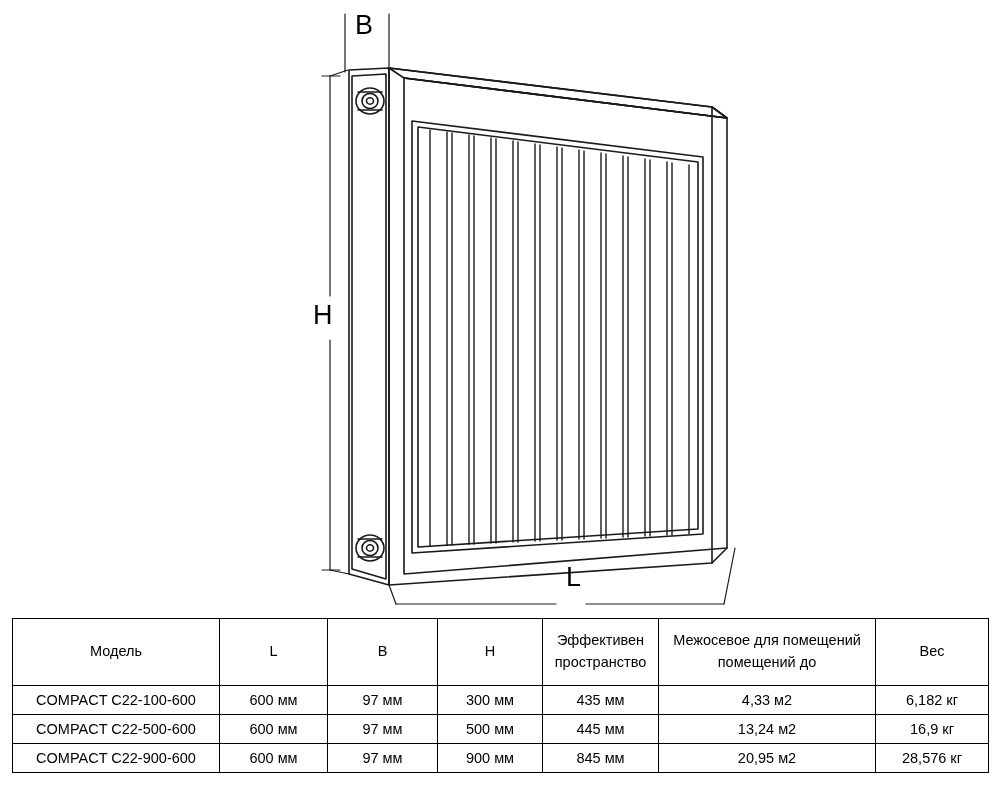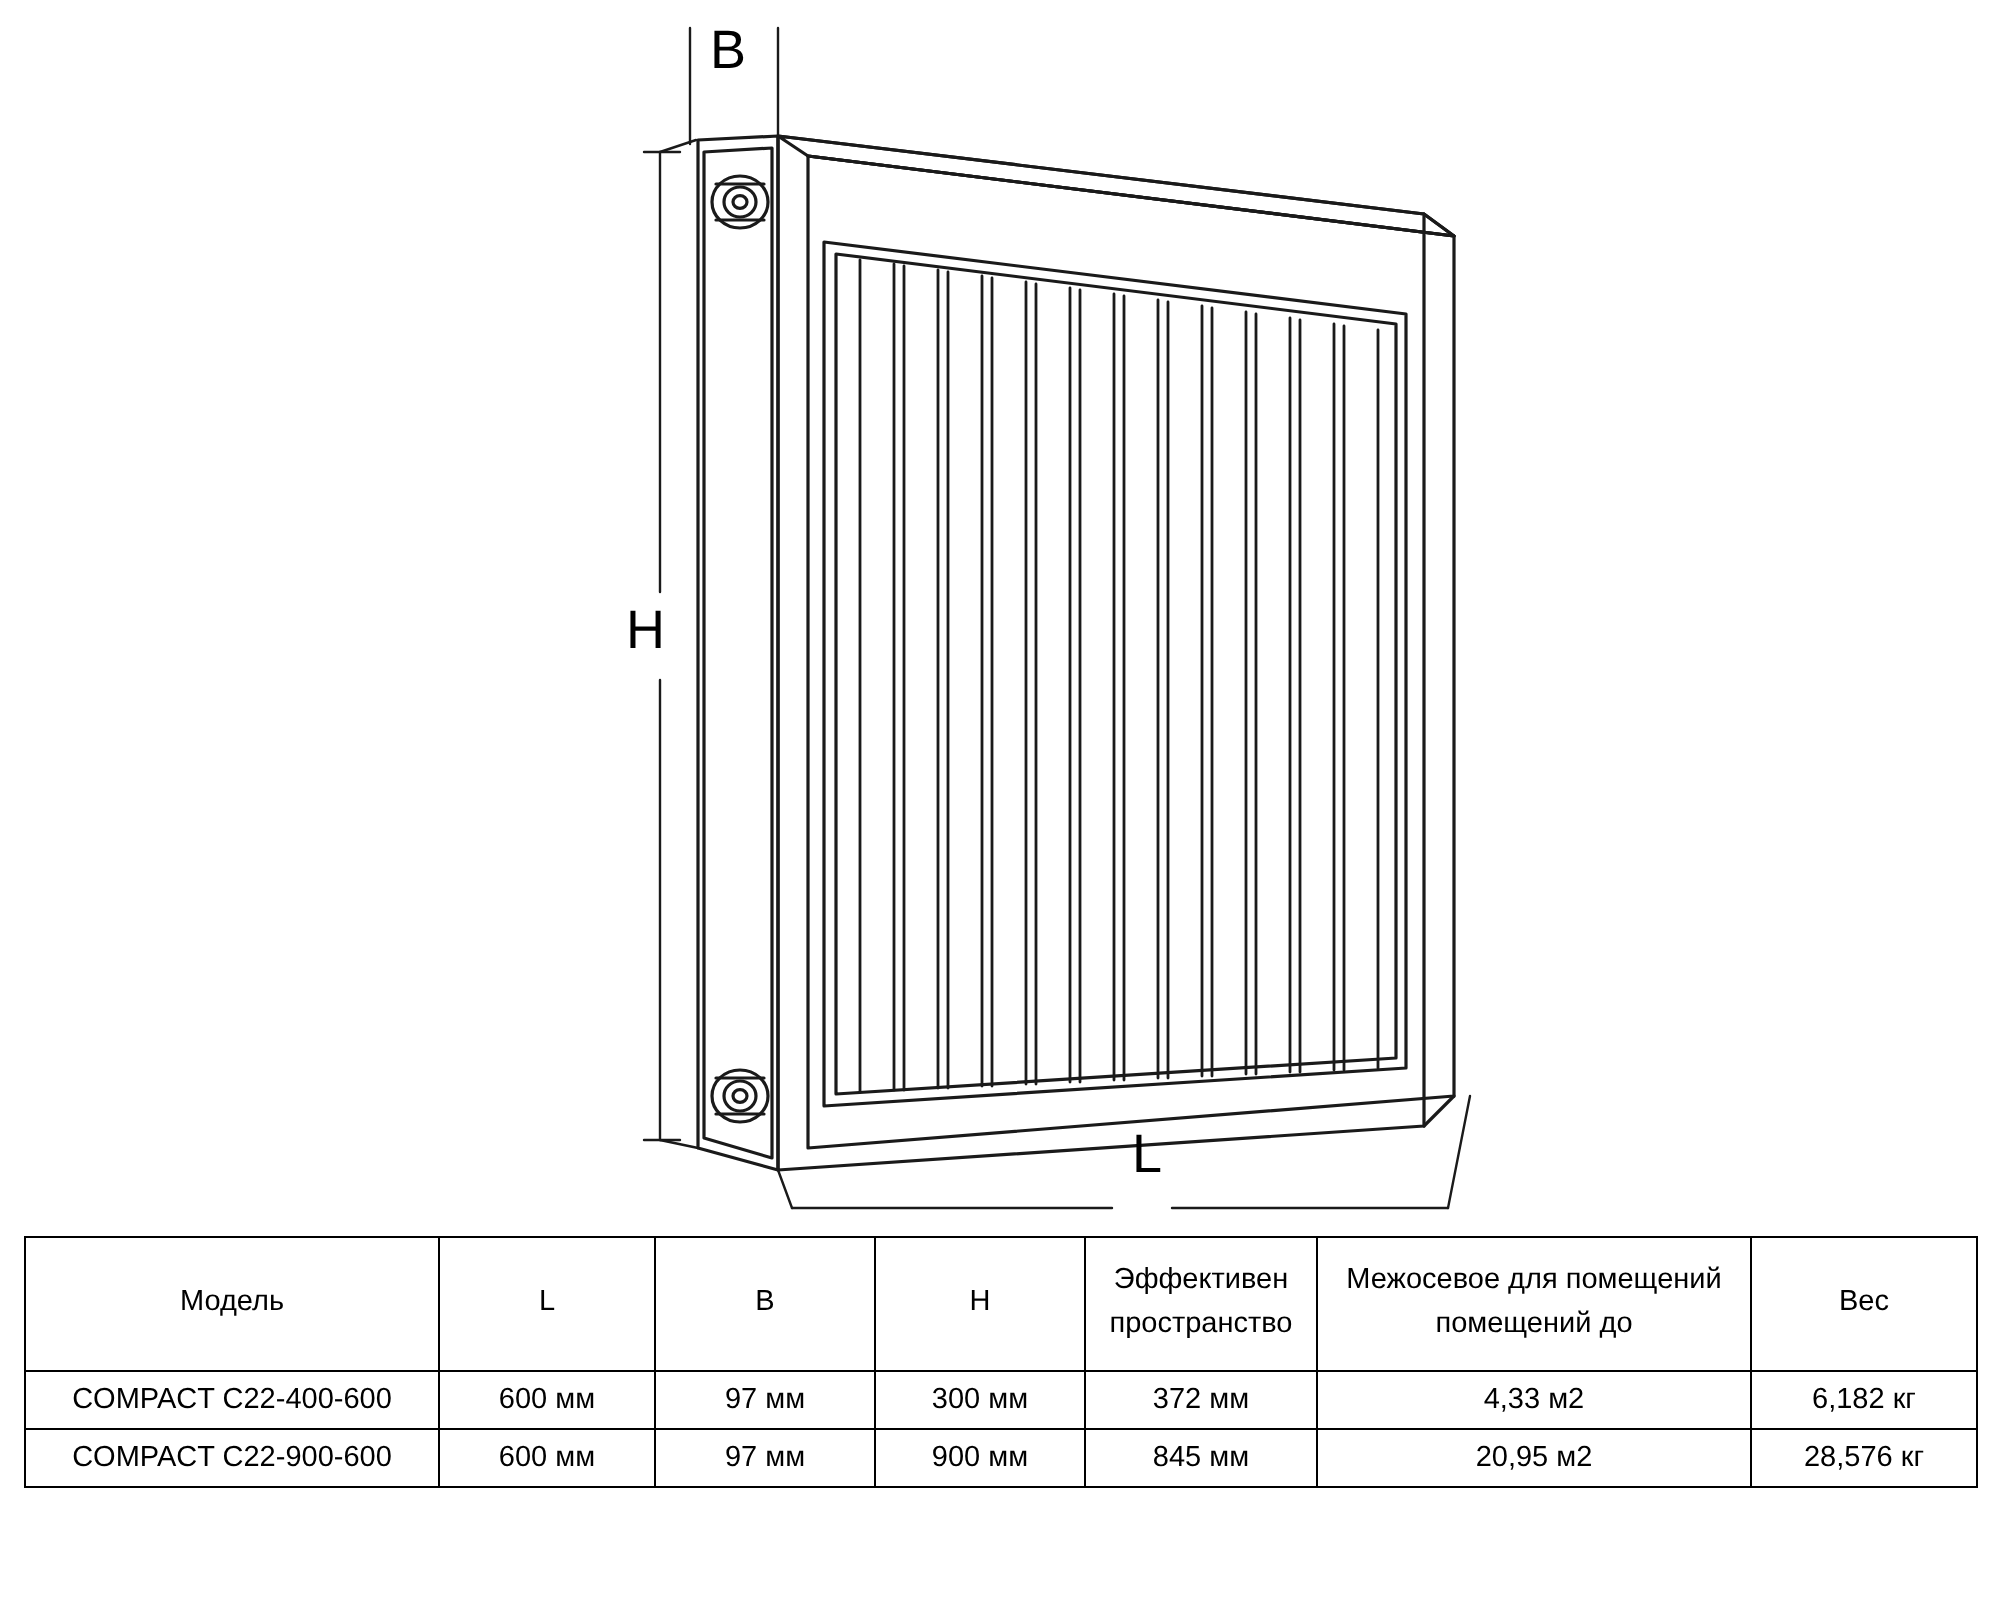--- a/index.html
+++ b/index.html
@@ -205,27 +205,36 @@
         </th>
         <th class="two-line">
           <span>Межосевое для помещений</span>
           <span>помещений до</span>
         </th>
         <th>Вес</th>
       </tr>
     </thead>
     <tbody>
       <tr>
-        <td>COMPACT C22-400-600</td>
+        <td>COMPACT C22-100-600</td>
         <td>600 мм</td>
         <td>97 мм</td>
         <td>300 мм</td>
-        <td>372 мм</td>
+        <td>435 мм</td>
         <td>4,33 м2</td>
         <td>6,182 кг</td>
+      </tr>
+      <tr>
+        <td>COMPACT C22-500-600</td>
+        <td>600 мм</td>
+        <td>97 мм</td>
+        <td>500 мм</td>
+        <td>445 мм</td>
+        <td>13,24 м2</td>
+        <td>16,9 кг</td>
       </tr>
       <tr>
         <td>COMPACT C22-900-600</td>
         <td>600 мм</td>
         <td>97 мм</td>
         <td>900 мм</td>
         <td>845 мм</td>
         <td>20,95 м2</td>
         <td>28,576 кг</td>
       </tr>

